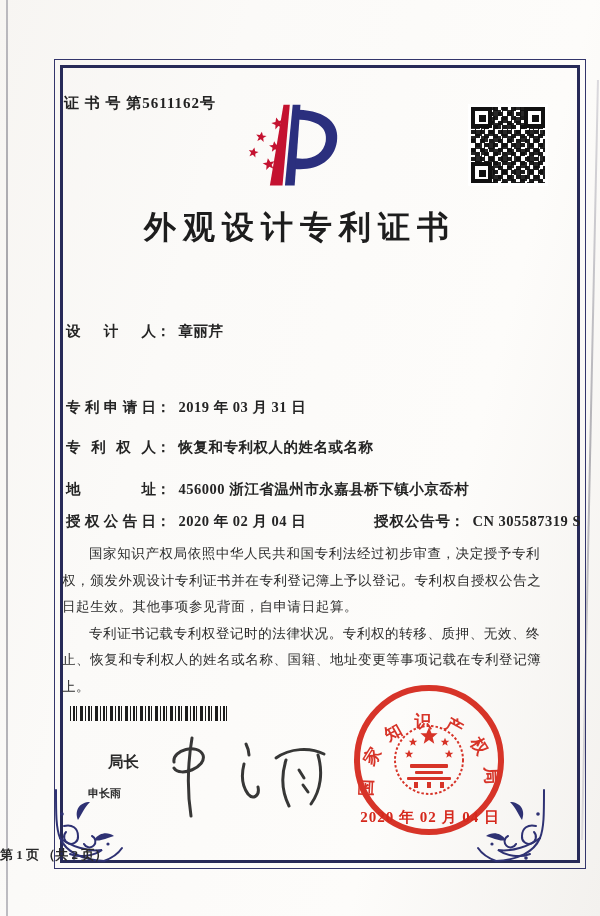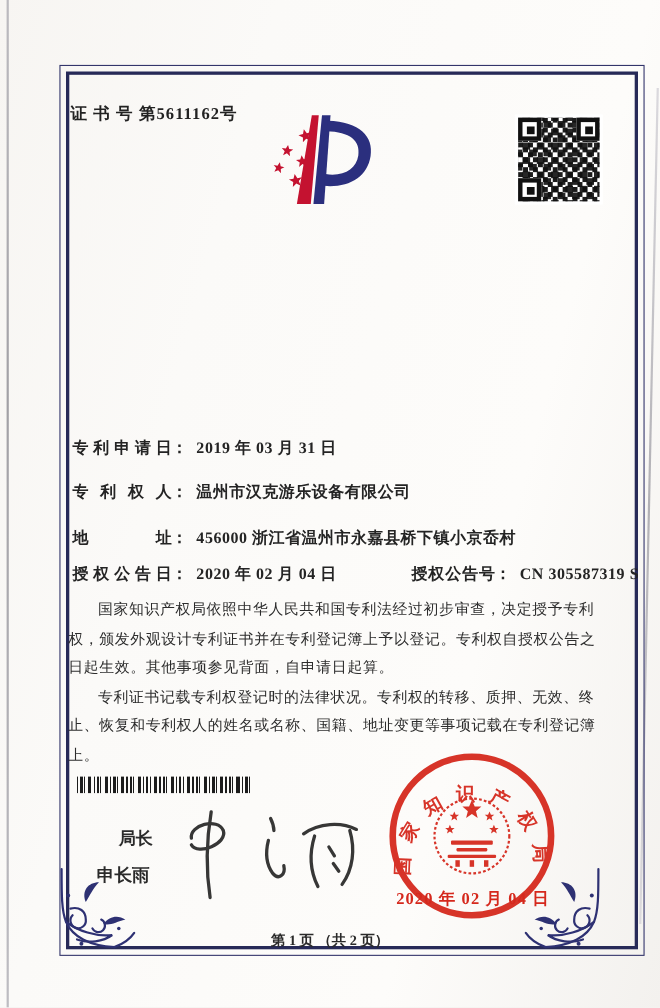--- a/index.html
+++ b/index.html
@@ -48,28 +48,28 @@
   .paragraphs { position:absolute; left:62px; top:541px; width:480px; font-size:13.5px;
     line-height:26.5px; letter-spacing:.6px; font-weight:500; color:#2c2c2c; }
   .paragraphs p { text-indent:2em; }
 
   .barcode { position:absolute; left:70px; top:706px; width:158px; height:15px;
     background:
       repeating-linear-gradient(90deg,#1c1c1c 0 1px, transparent 1px 3px, #1c1c1c 3px 5px, transparent 5px 6px, #1c1c1c 6px 7px, transparent 7px 10px, #1c1c1c 10px 13px, transparent 13px 15px);
   }
 
   .sig-title { position:absolute; left:88px; top:752px; font-size:15.5px; font-weight:600;margin-left:20px; }
-  .sig-name  { position:absolute; left:88px; top:786px; font-size:16px; font-weight:600; }
+  .sig-name  { position:absolute; left:88px; top:786px; font-size:11px; font-weight:600; }
   .signature { position:absolute; left:158px; top:728px; width:196px; height:100px; }
 
   .seal { position:absolute; left:344px; top:680px; width:170px; height:170px; opacity:.94; }
   .seal-date { position:absolute; left:350px; top:808px; width:160px; text-align:center;
     font-size:15px; font-weight:600; letter-spacing:1px; color:#d5281c; }
 
-  .page-info { position:absolute; left:0; top:846px; width:100%; text-align:center;
+  .page-info { position:absolute; left:0; top:846px; width:100%; 
     font-size:13px; font-weight:600; color:#2a2a2a; }
   .back-note { position:absolute; left:0; top:884px; width:100%; text-align:center;
     font-size:13.5px; font-weight:700; color:#222; }
 
   .flourish { position:absolute; width:88px; height:88px; }
   .flourish.fl { left:44px; top:784px; }
   .flourish.fr { left:468px; top:784px; transform:scaleX(-1); }
 </style>
 </head>
 <body>
@@ -135,26 +135,30 @@
   </svg>
 
   <div class="qr">
     <div class="qr-m">
       <div class="qr-f tl"></div>
       <div class="qr-f tr"></div>
       <div class="qr-f bl"></div>
     </div>
   </div>
 
-
+  <div class="doc-title">外观设计专利证书</div>
+
+  <div class="field-row row-designer">
+    <span class="flabel">设计人</span><span class="fcolon">：</span><span class="fvalue">章丽芹</span>
+  </div>
   <div class="field-row row-filed">
     <span class="flabel">专利申请日</span><span class="fcolon">：</span><span class="fvalue">2019 年 03 月 31 日</span>
   </div>
   <div class="field-row row-owner">
-    <span class="flabel">专利权人</span><span class="fcolon">：</span><span class="fvalue">温州市汉克游乐设备有限公司</span>
+    <span class="flabel">专利权人</span><span class="fcolon">：</span><span class="fvalue">恢复和专利权人的姓名或名称</span>
   </div>
   <div class="field-row row-addr">
     <span class="flabel">地址</span><span class="fcolon">：</span><span class="fvalue">456000  浙江省温州市永嘉县桥下镇小京岙村</span>
   </div>
   <div class="field-row row-grant">
     <span class="flabel">授权公告日</span><span class="fcolon">：</span><span class="fvalue">2020 年 02 月 04 日</span>
     <span class="pair2">
       <span class="flabel">授权公告号</span><span class="fcolon">：</span><span class="fvalue">CN 305587319 S</span>
     </span>
   </div>

